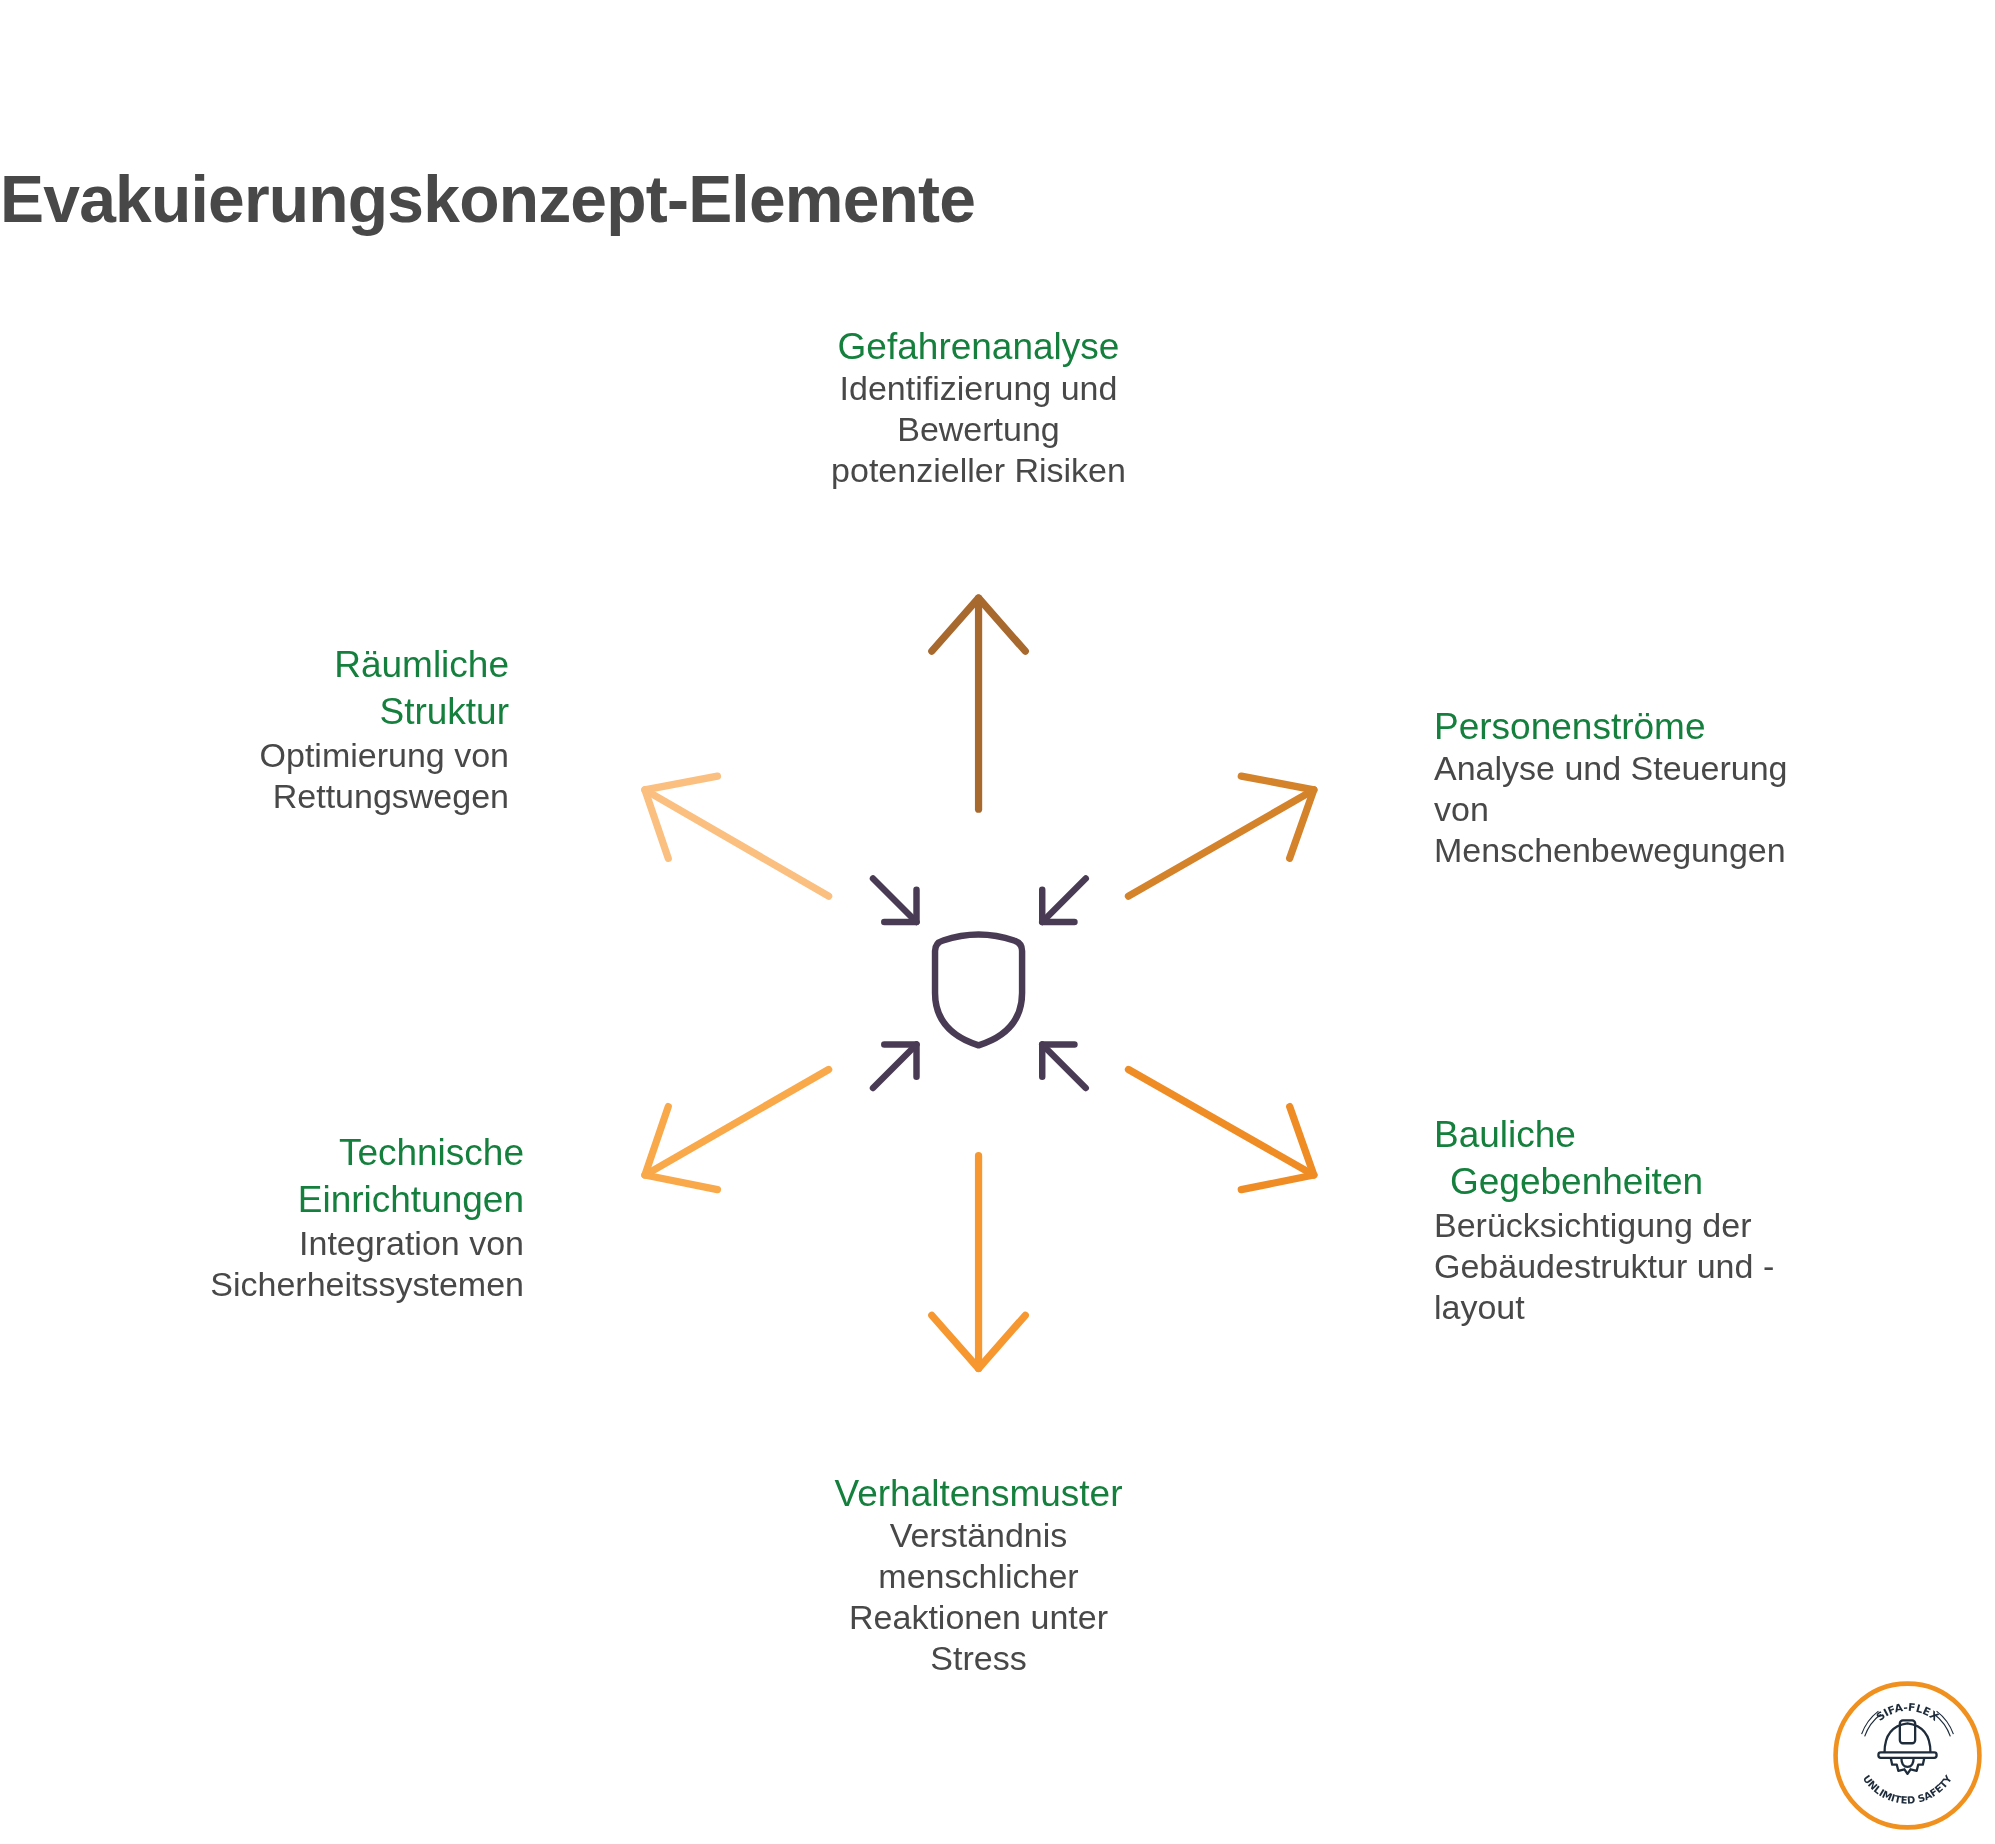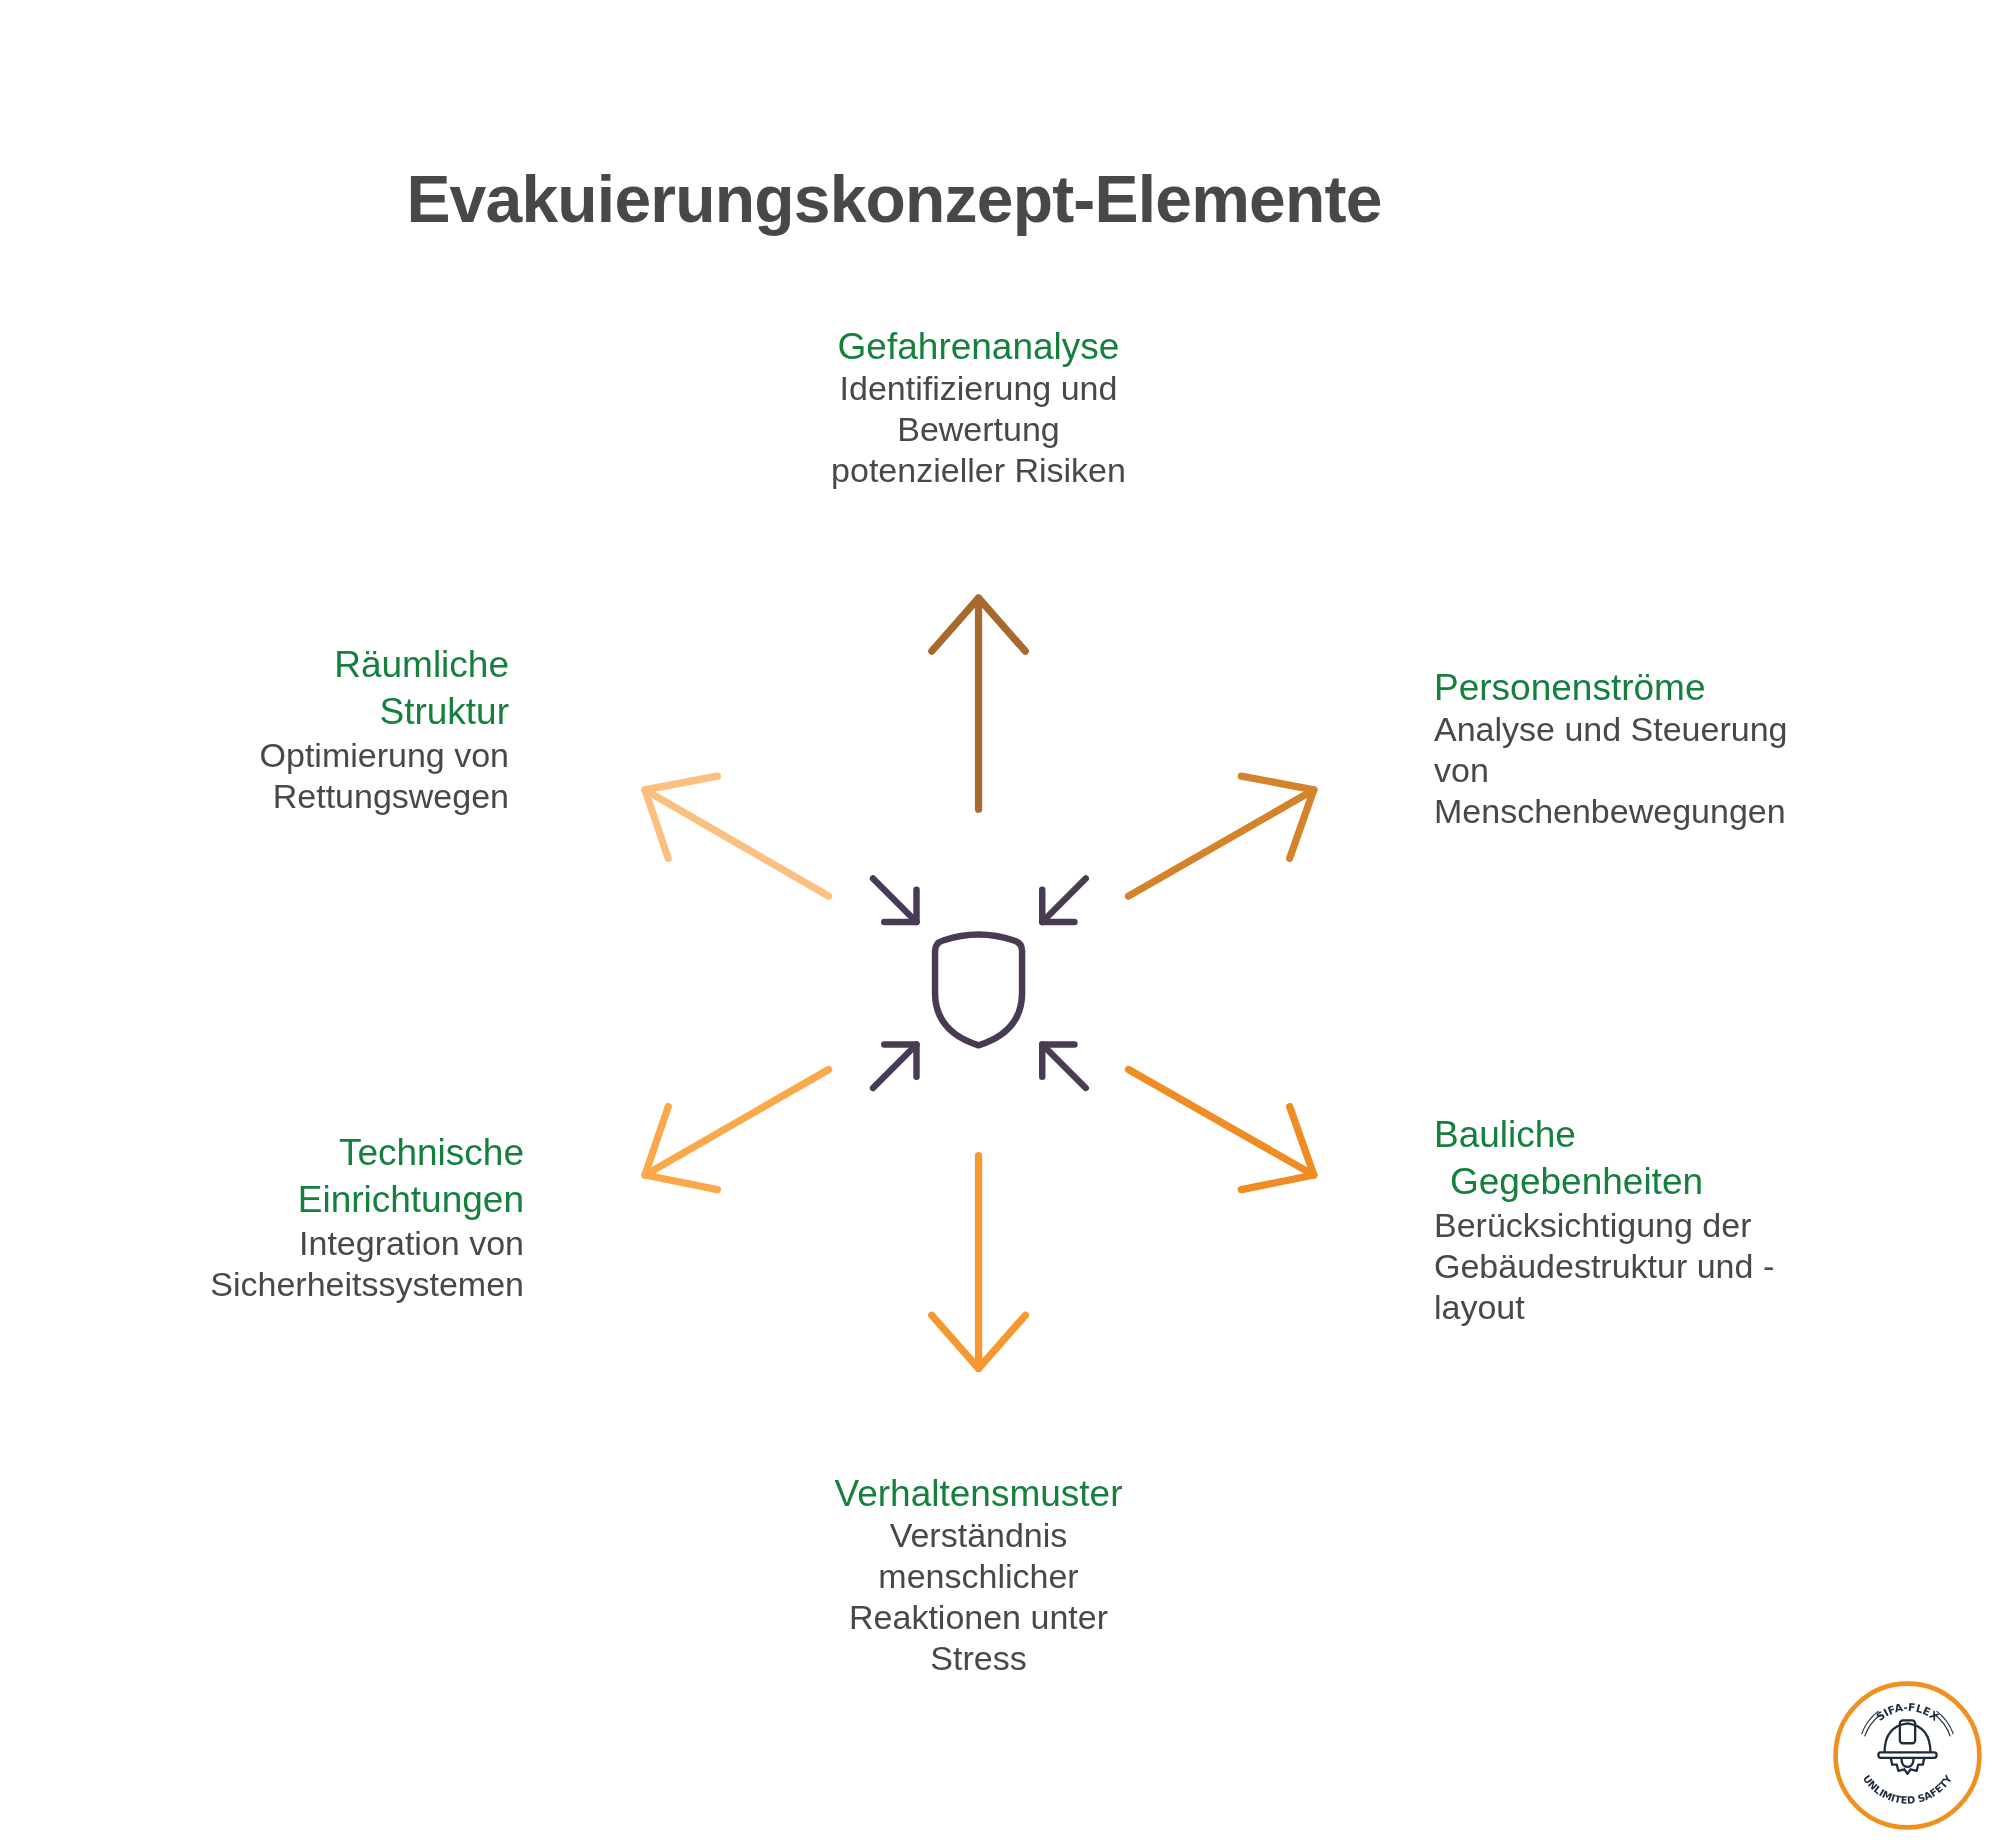--- a/index.html
+++ b/index.html
@@ -1,19 +1,19 @@
 <!DOCTYPE html>
 <html style="font-size:13px"><head>
 <meta charset="utf-8">
 <style>
   html, body { margin:0; padding:0; background:#ffffff; }
   body { width:1995px; height:1844px; position:relative; overflow:hidden;
          font-family:"Liberation Sans", "DejaVu Sans", sans-serif; color:#484848; }
-  .title { position:absolute; left:0; width:1756px; top:161px; text-align:center;
-           font-size:66px; font-weight:bold; color:#484848; letter-spacing:-0.8px;padding-left:16px; }
+  .title { position:absolute; left:0; width:1756px; top:161px; 
+           font-size:66px; font-weight:bold; color:#484848; letter-spacing:-0.8px; }
   .node { position:absolute; }
   .node .head { font-weight:normal; font-size:37px; line-height:42px; color:#15803d; }
   .node .desc { font-size:34px; line-height:41px; color:#484848; }
   .center { text-align:center; }
   .right { text-align:right; }
   .left { text-align:left; }
   svg.diagram { position:absolute; left:0; top:0; }
   .logo { position:absolute; left:1831px; top:1679px; width:153px; height:153px; }
 </style>
 </head>
@@ -70,21 +70,21 @@
   <path d="M1160,1180 Q1160,1170 1170,1167 Q1214,1152 1258,1167 Q1268,1170 1268,1180 L1268,1232 Q1268,1280 1214,1297 Q1160,1280 1160,1232 Z" stroke="#4a3b55" stroke-width="8" fill="none"></path>
 </svg>
 
 <div class="node center" style="left:777px; top:326px; width:403px;">
   <div class="head">Gefahrenanalyse</div>
   <div class="desc">Identifizierung und</div>
   <div class="desc">Bewertung</div>
   <div class="desc">potenzieller Risiken</div>
 </div>
 
-<div class="node left" style="left:1434px; top:667px; width:451px;">
+<div class="node left" style="left:1434px; top:706px; width:451px;">
   <div class="head">Personenströme</div>
   <div class="desc">Analyse und Steuerung</div>
   <div class="desc">von</div>
   <div class="desc">Menschenbewegungen</div>
 </div>
 
 <div class="node left" style="left:1434px; top:1111px; width:451px;">
   <div class="head" style="line-height:47px;">Bauliche</div>
   <div class="head" style="line-height:47px;margin-left:16px;">Gegebenheiten</div>
   <div class="desc">Berücksichtigung der</div>

